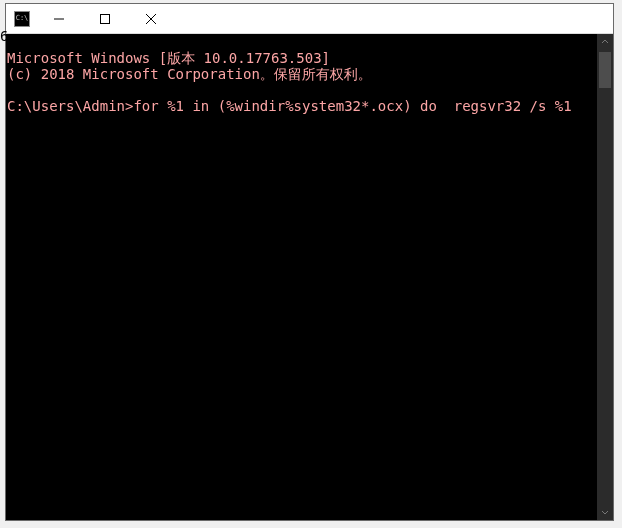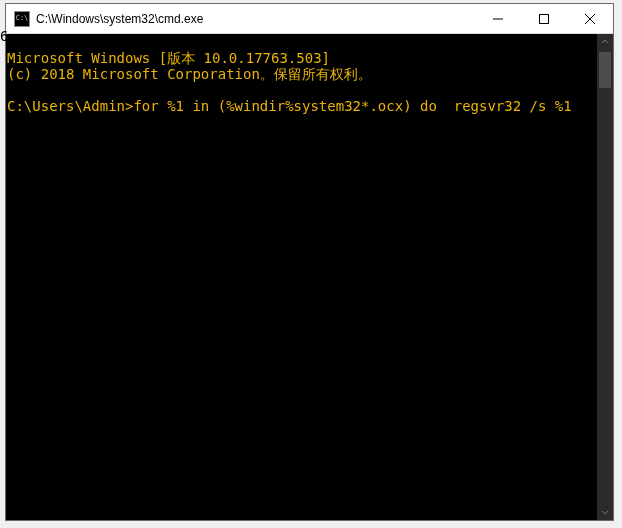--- a/index.html
+++ b/index.html
@@ -71,21 +71,21 @@
     .titlebar-btn svg { display: block; }
     .console-wrap {
       flex: 1;
       display: flex;
       background: #000000;
       min-height: 0;
     }
     .console {
       flex: 1;
       background: #000000;
-      color: #eab308;
+      color: #fca5a5;
       font-family: "NSimSun", "SimSun", "Consolas", monospace;
       font-size: 14px;
       line-height: 16px;
       padding: 0 0 0 1px;
       white-space: pre;
       overflow: hidden;
     }
     .console .line { white-space: pre; }
     .scrollbar {
       width: 16px;
@@ -123,21 +123,20 @@
 </head>
 <body>
 
 <div class="stray">6</div>
 
 <div class="window">
   <div class="titlebar">
     <div class="titlebar-icon">
       <span class="titlebar-icon-inner">C:\</span>
     </div>
-    <div class="titlebar-text">C:\Windows\system32\cmd.exe</div>
     <div class="titlebar-buttons">
       <button class="titlebar-btn">
         <svg width="10" height="10" viewBox="0 0 10 10">
           <line x1="0" y1="5" x2="10" y2="5" stroke="#000" stroke-width="1"></line>
         </svg>
       </button>
       <button class="titlebar-btn">
         <svg width="10" height="10" viewBox="0 0 10 10">
           <rect x="0.5" y="0.5" width="9" height="9" fill="none" stroke="#000" stroke-width="1"></rect>
         </svg>

